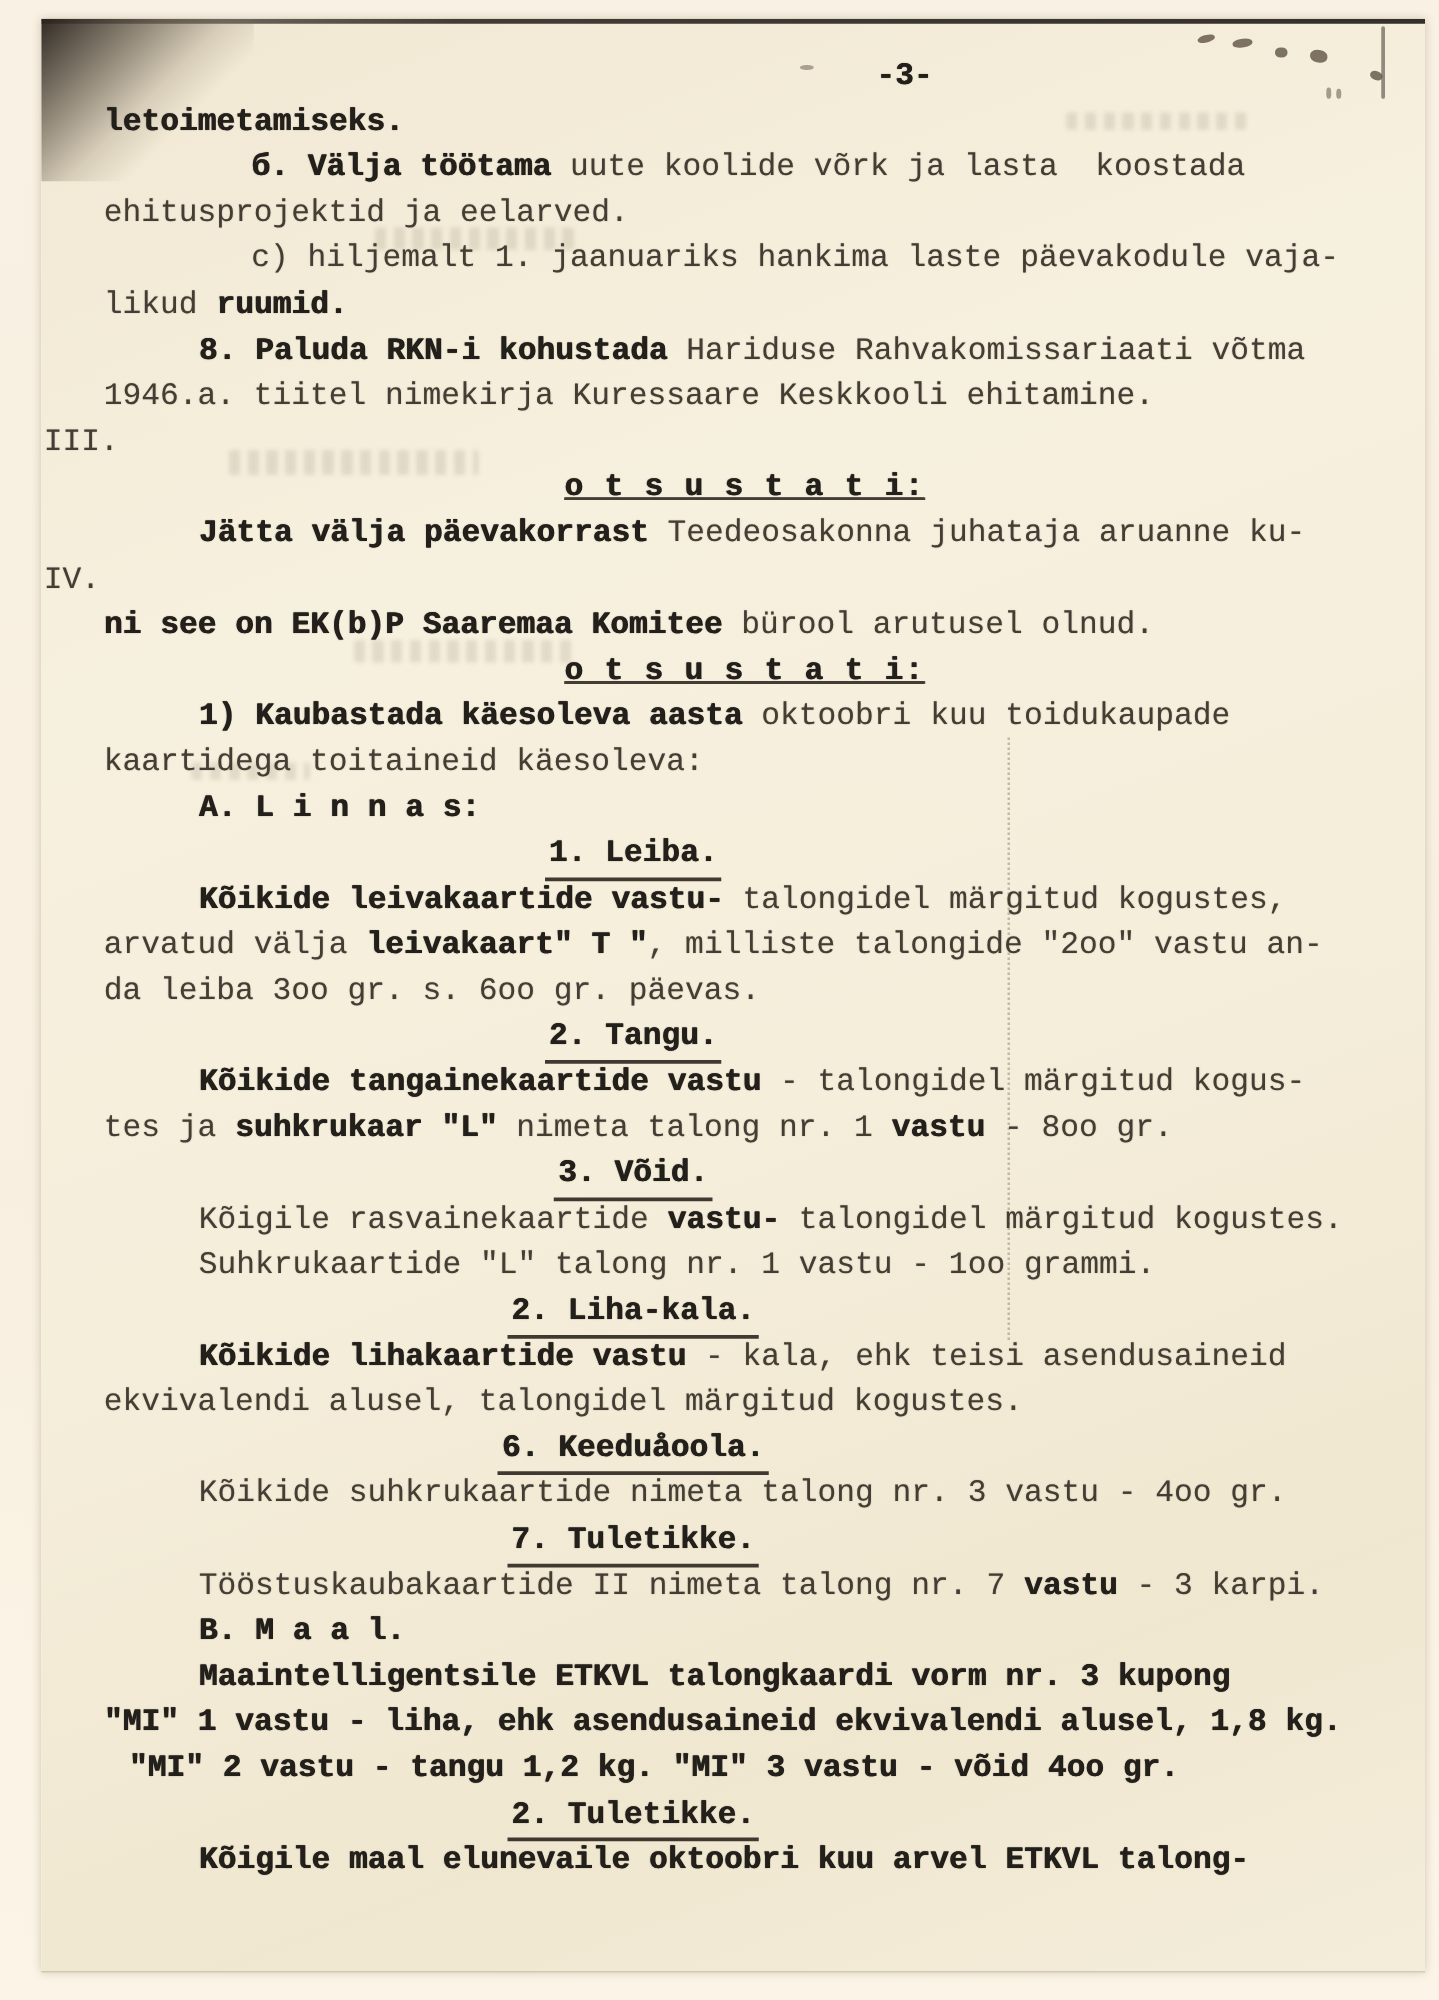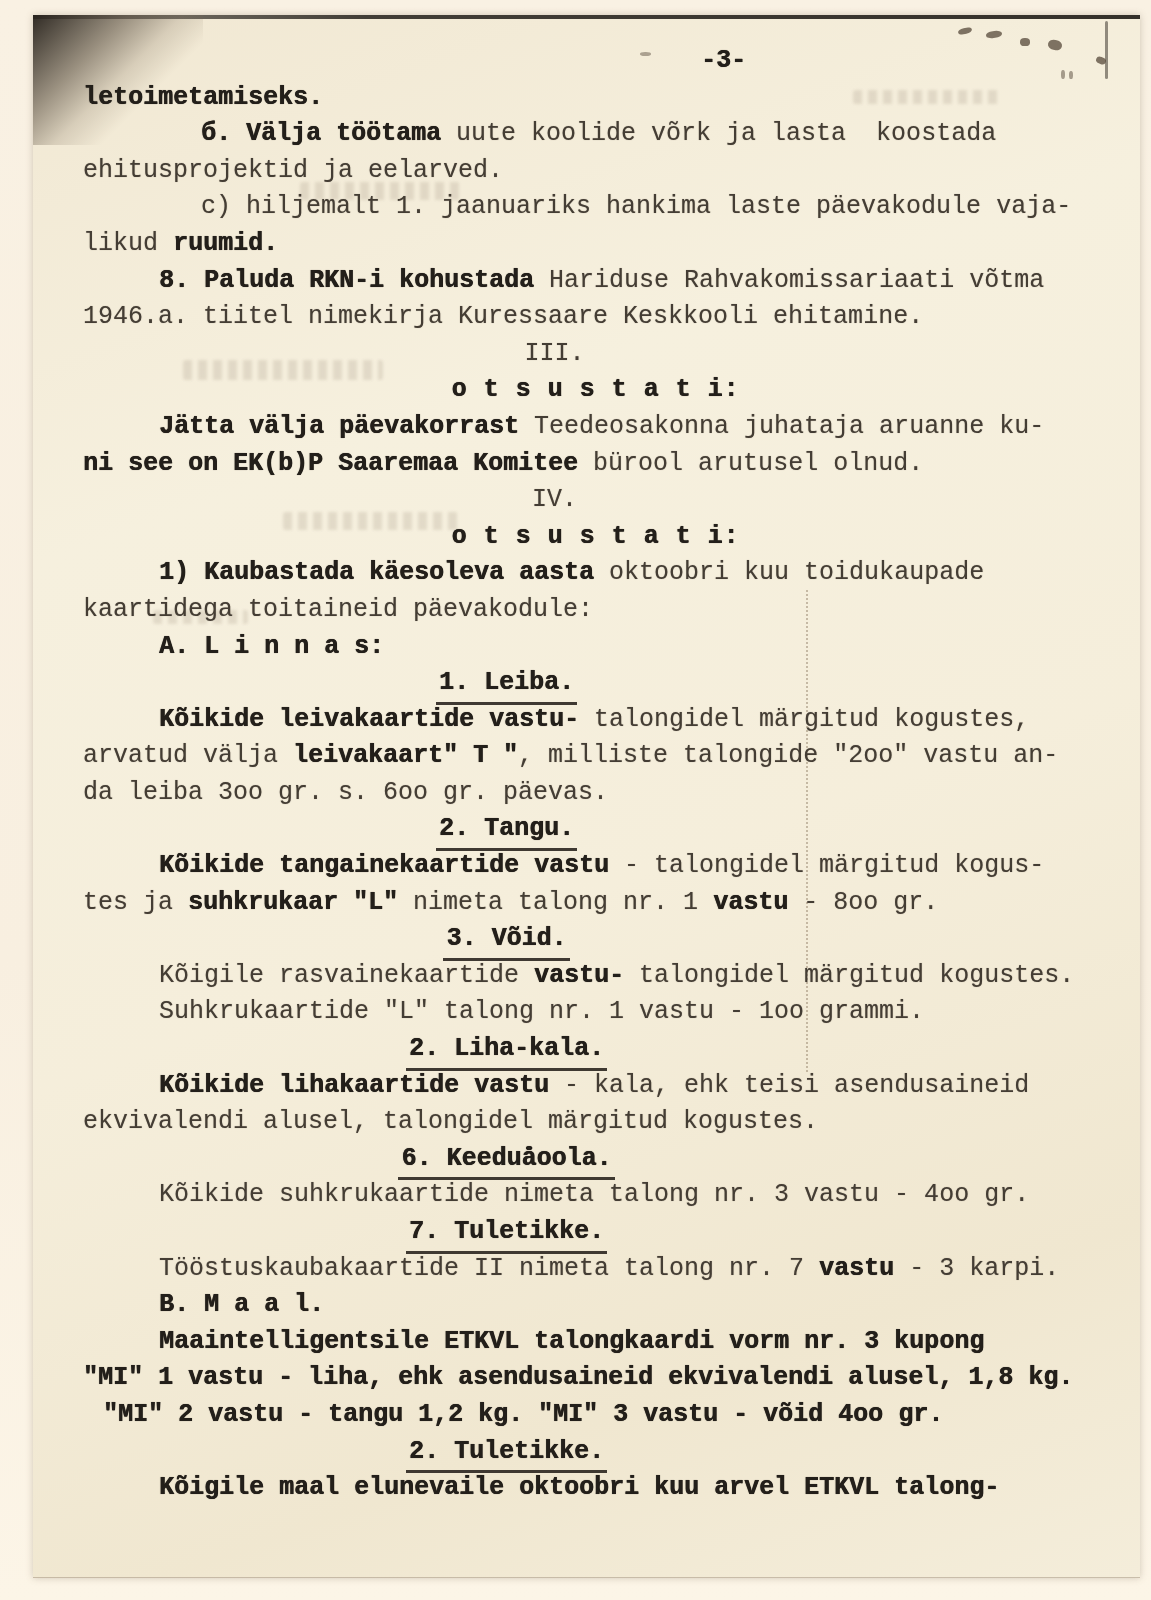--- a/index.html
+++ b/index.html
@@ -63,23 +63,23 @@
   .seg{}
   .bold{
     font-weight:700;color:#231f1a;
     text-shadow:.5px 0 0 #231f1a,0 0 1px rgba(40,34,28,.55);
   }
   .indent1{padding-left:76px;}
   .indent2{padding-left:118px;}
   .indentsm{padding-left:20px;}
   .pagenum{text-align:center;}
   .pagenum .line-inner{position:relative;left:121px;}
-  .roman{text-align:center;}
+  .roman{}
   .roman .line-inner{position:relative;left:-48px;}
-  .decision{text-align:center;}
+  .decision{text-align:center;text-decoration:underline;}
   .decision .line-inner{position:relative;left:-7px;letter-spacing:1px;}
   .heading{text-align:center;}
   .heading .line-inner{
     position:relative;left:-96px;
     display:inline-block;
     border-bottom:3px solid rgba(38,32,26,.88);
     padding:0 3px 0 3px;
   }
 </style>
 </head>
@@ -112,25 +112,25 @@
         <div class="line left"><span class="line-inner"><span class="seg bold">letoimetamiseks.</span></span></div>
         <div class="line indent2"><span class="line-inner"><span class="seg bold">б. Välja töötama</span><span class="seg"> uute koolide võrk ja lasta  koostada</span></span></div>
         <div class="line left"><span class="line-inner"><span class="seg">ehitusprojektid ja eelarved.</span></span></div>
         <div class="line indent2"><span class="line-inner"><span class="seg">c) hiljemalt 1. jaanuariks hankima laste päevakodule vaja-</span></span></div>
         <div class="line left"><span class="line-inner"><span class="seg">likud </span><span class="seg bold">ruumid.</span></span></div>
         <div class="line indent1"><span class="line-inner"><span class="seg bold">8. Paluda RKN-i kohustada</span><span class="seg"> Hariduse Rahvakomissariaati võtma</span></span></div>
         <div class="line left"><span class="line-inner"><span class="seg">1946.a. tiitel nimekirja Kuressaare Keskkooli ehitamine.</span></span></div>
         <div class="line roman"><span class="line-inner"><span class="seg">III.</span></span></div>
         <div class="line decision"><span class="line-inner"><span class="seg bold">o t s u s t a t i:</span></span></div>
         <div class="line indent1"><span class="line-inner"><span class="seg bold">Jätta välja päevakorrast</span><span class="seg"> Teedeosakonna juhataja aruanne ku-</span></span></div>
+        <div class="line roman"><span class="line-inner"><span class="seg">IV.</span></span></div>
         <div class="line left"><span class="line-inner"><span class="seg bold">ni see on EK(b)P Saaremaa Komitee</span><span class="seg"> bürool arutusel olnud.</span></span></div>
-        <div class="line roman"><span class="line-inner"><span class="seg">IV.</span></span></div>
         <div class="line decision"><span class="line-inner"><span class="seg bold">o t s u s t a t i:</span></span></div>
         <div class="line indent1"><span class="line-inner"><span class="seg bold">1) Kaubastada käesoleva aasta</span><span class="seg"> oktoobri kuu toidukaupade</span></span></div>
-        <div class="line left"><span class="line-inner"><span class="seg">kaartidega toitaineid päevakodule:</span></span></div>
+        <div class="line left"><span class="line-inner"><span class="seg">kaartidega toitaineid käesoleva:</span></span></div>
         <div class="line indent1"><span class="line-inner"><span class="seg bold">A. L i n n a s:</span></span></div>
         <div class="line heading"><span class="line-inner"><span class="seg bold">1. Leiba.</span></span></div>
         <div class="line indent1"><span class="line-inner"><span class="seg bold">Kõikide leivakaartide vastu-</span><span class="seg"> talongidel märgitud kogustes,</span></span></div>
         <div class="line left"><span class="line-inner"><span class="seg">arvatud välja </span><span class="seg bold">leivakaart" T "</span><span class="seg">, milliste talongide "2oo" vastu an-</span></span></div>
         <div class="line left"><span class="line-inner"><span class="seg">da leiba 3oo gr. s. 6oo gr. päevas.</span></span></div>
         <div class="line heading"><span class="line-inner"><span class="seg bold">2. Tangu.</span></span></div>
         <div class="line indent1"><span class="line-inner"><span class="seg bold">Kõikide tangainekaartide vastu</span><span class="seg"> - talongidel märgitud kogus-</span></span></div>
         <div class="line left"><span class="line-inner"><span class="seg">tes ja </span><span class="seg bold">suhkrukaar "L"</span><span class="seg"> nimeta talong nr. 1 </span><span class="seg bold">vastu</span><span class="seg"> - 8oo gr.</span></span></div>
         <div class="line heading"><span class="line-inner"><span class="seg bold">3. Võid.</span></span></div>
         <div class="line indent1"><span class="line-inner"><span class="seg">Kõigile rasvainekaartide </span><span class="seg bold">vastu-</span><span class="seg"> talongidel märgitud kogustes.</span></span></div>

